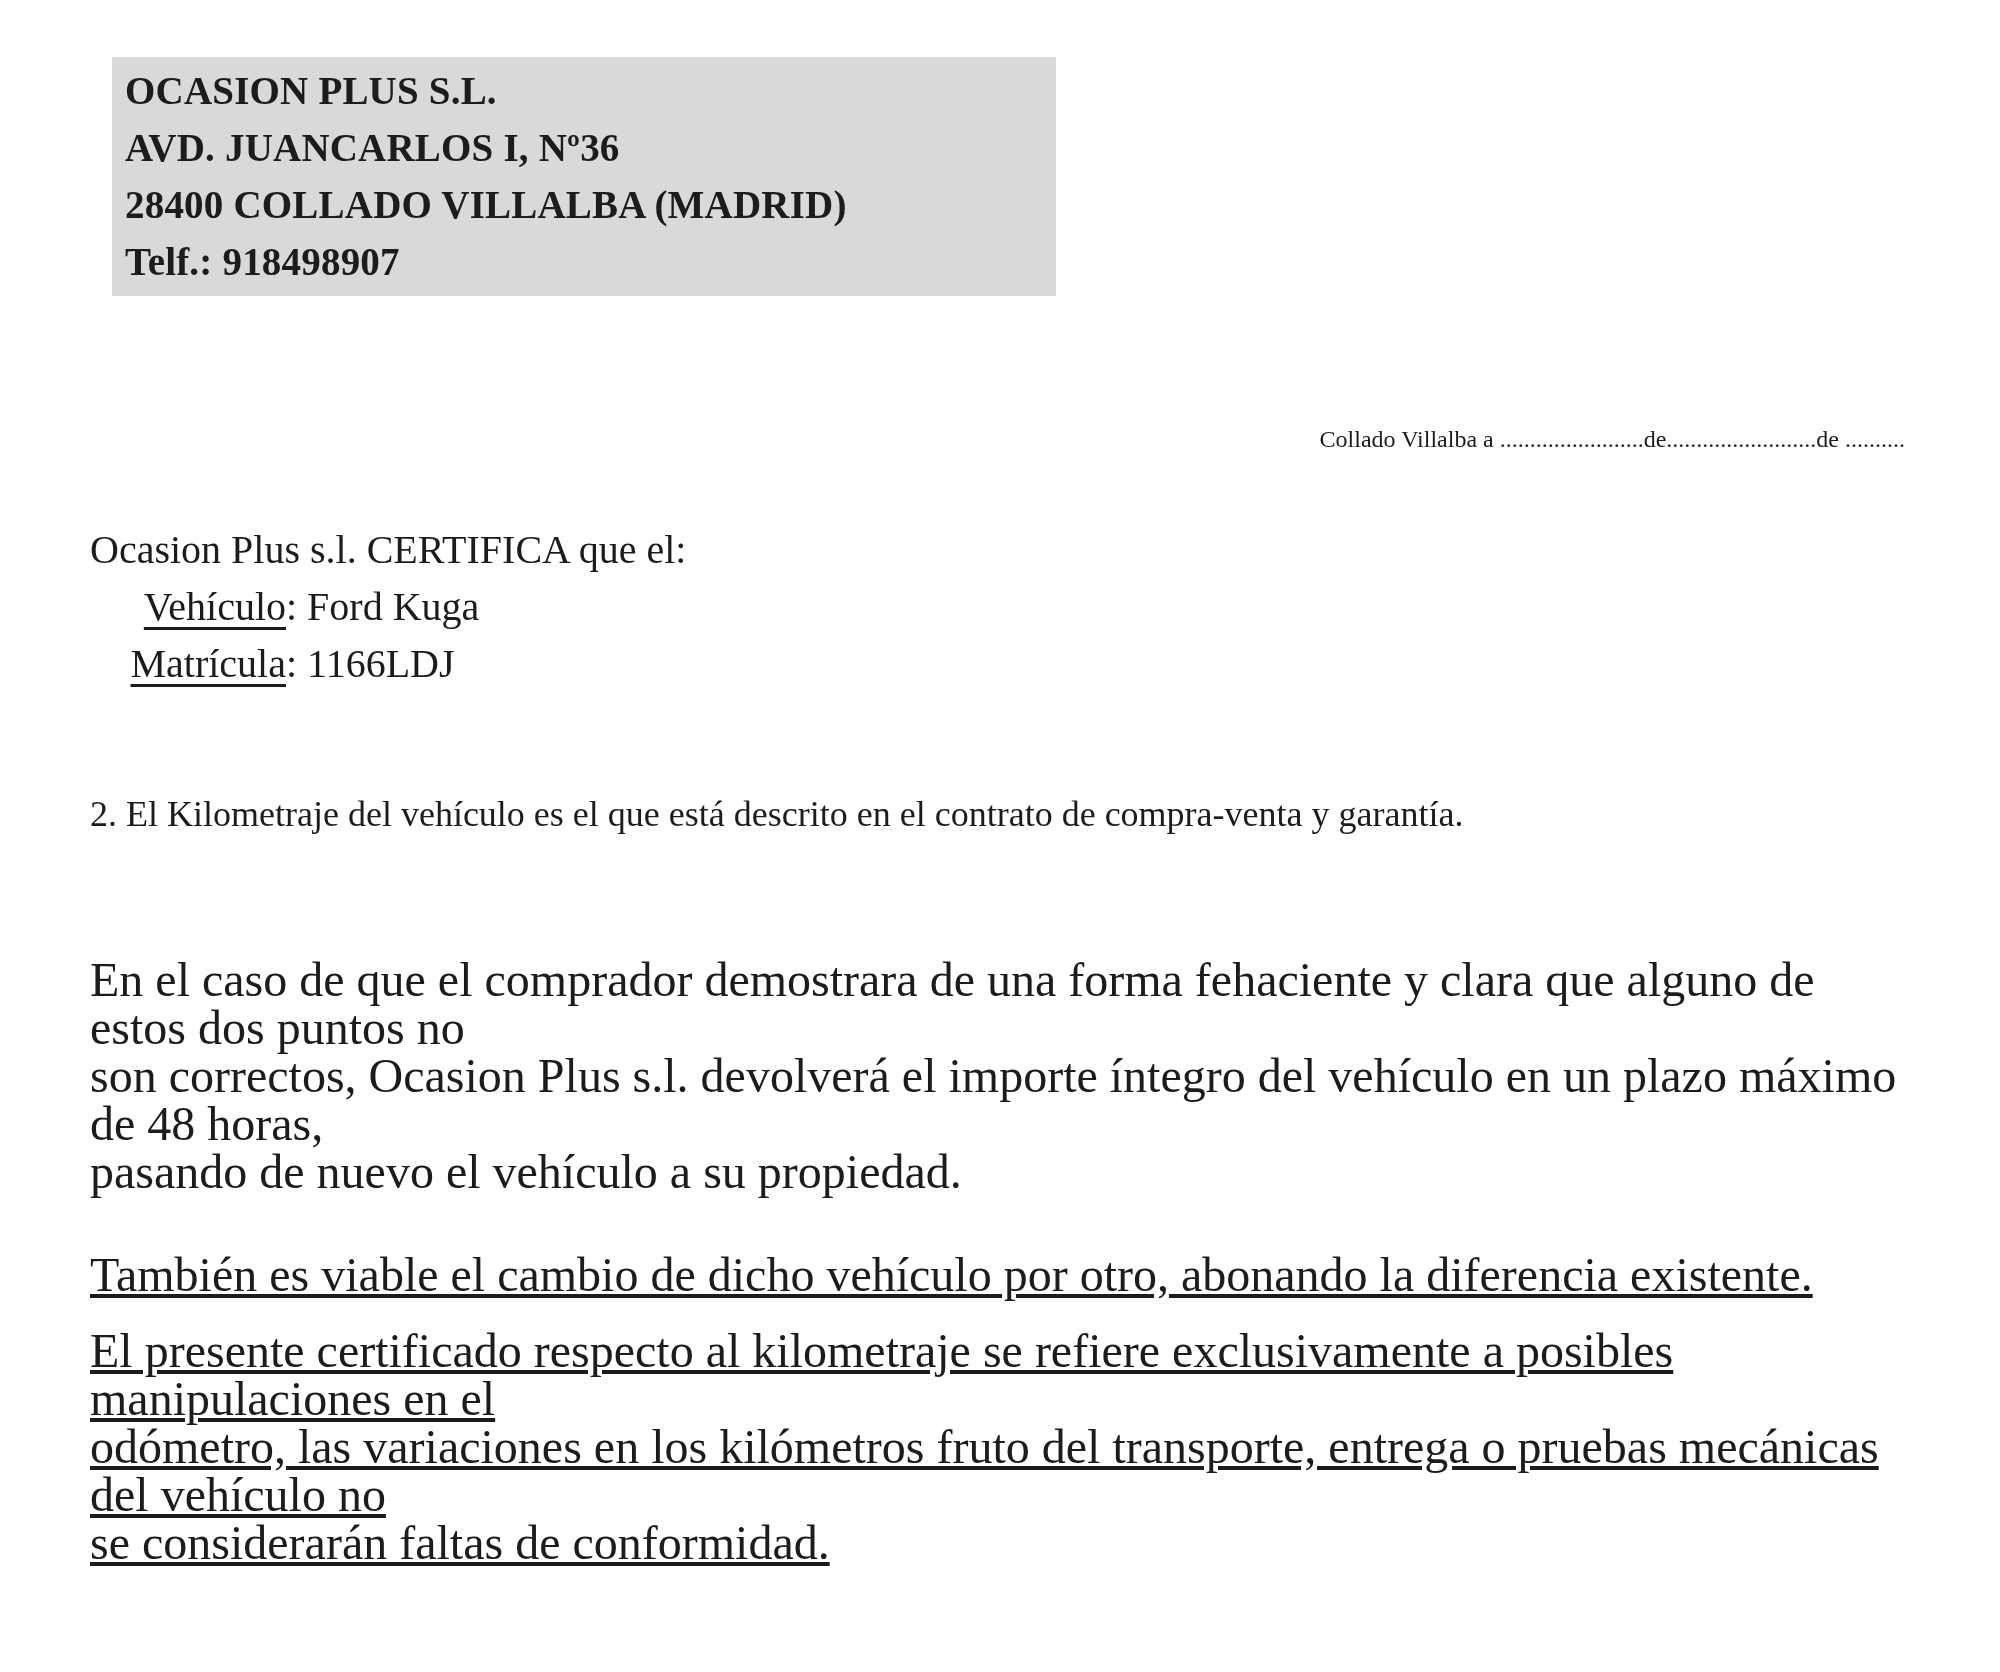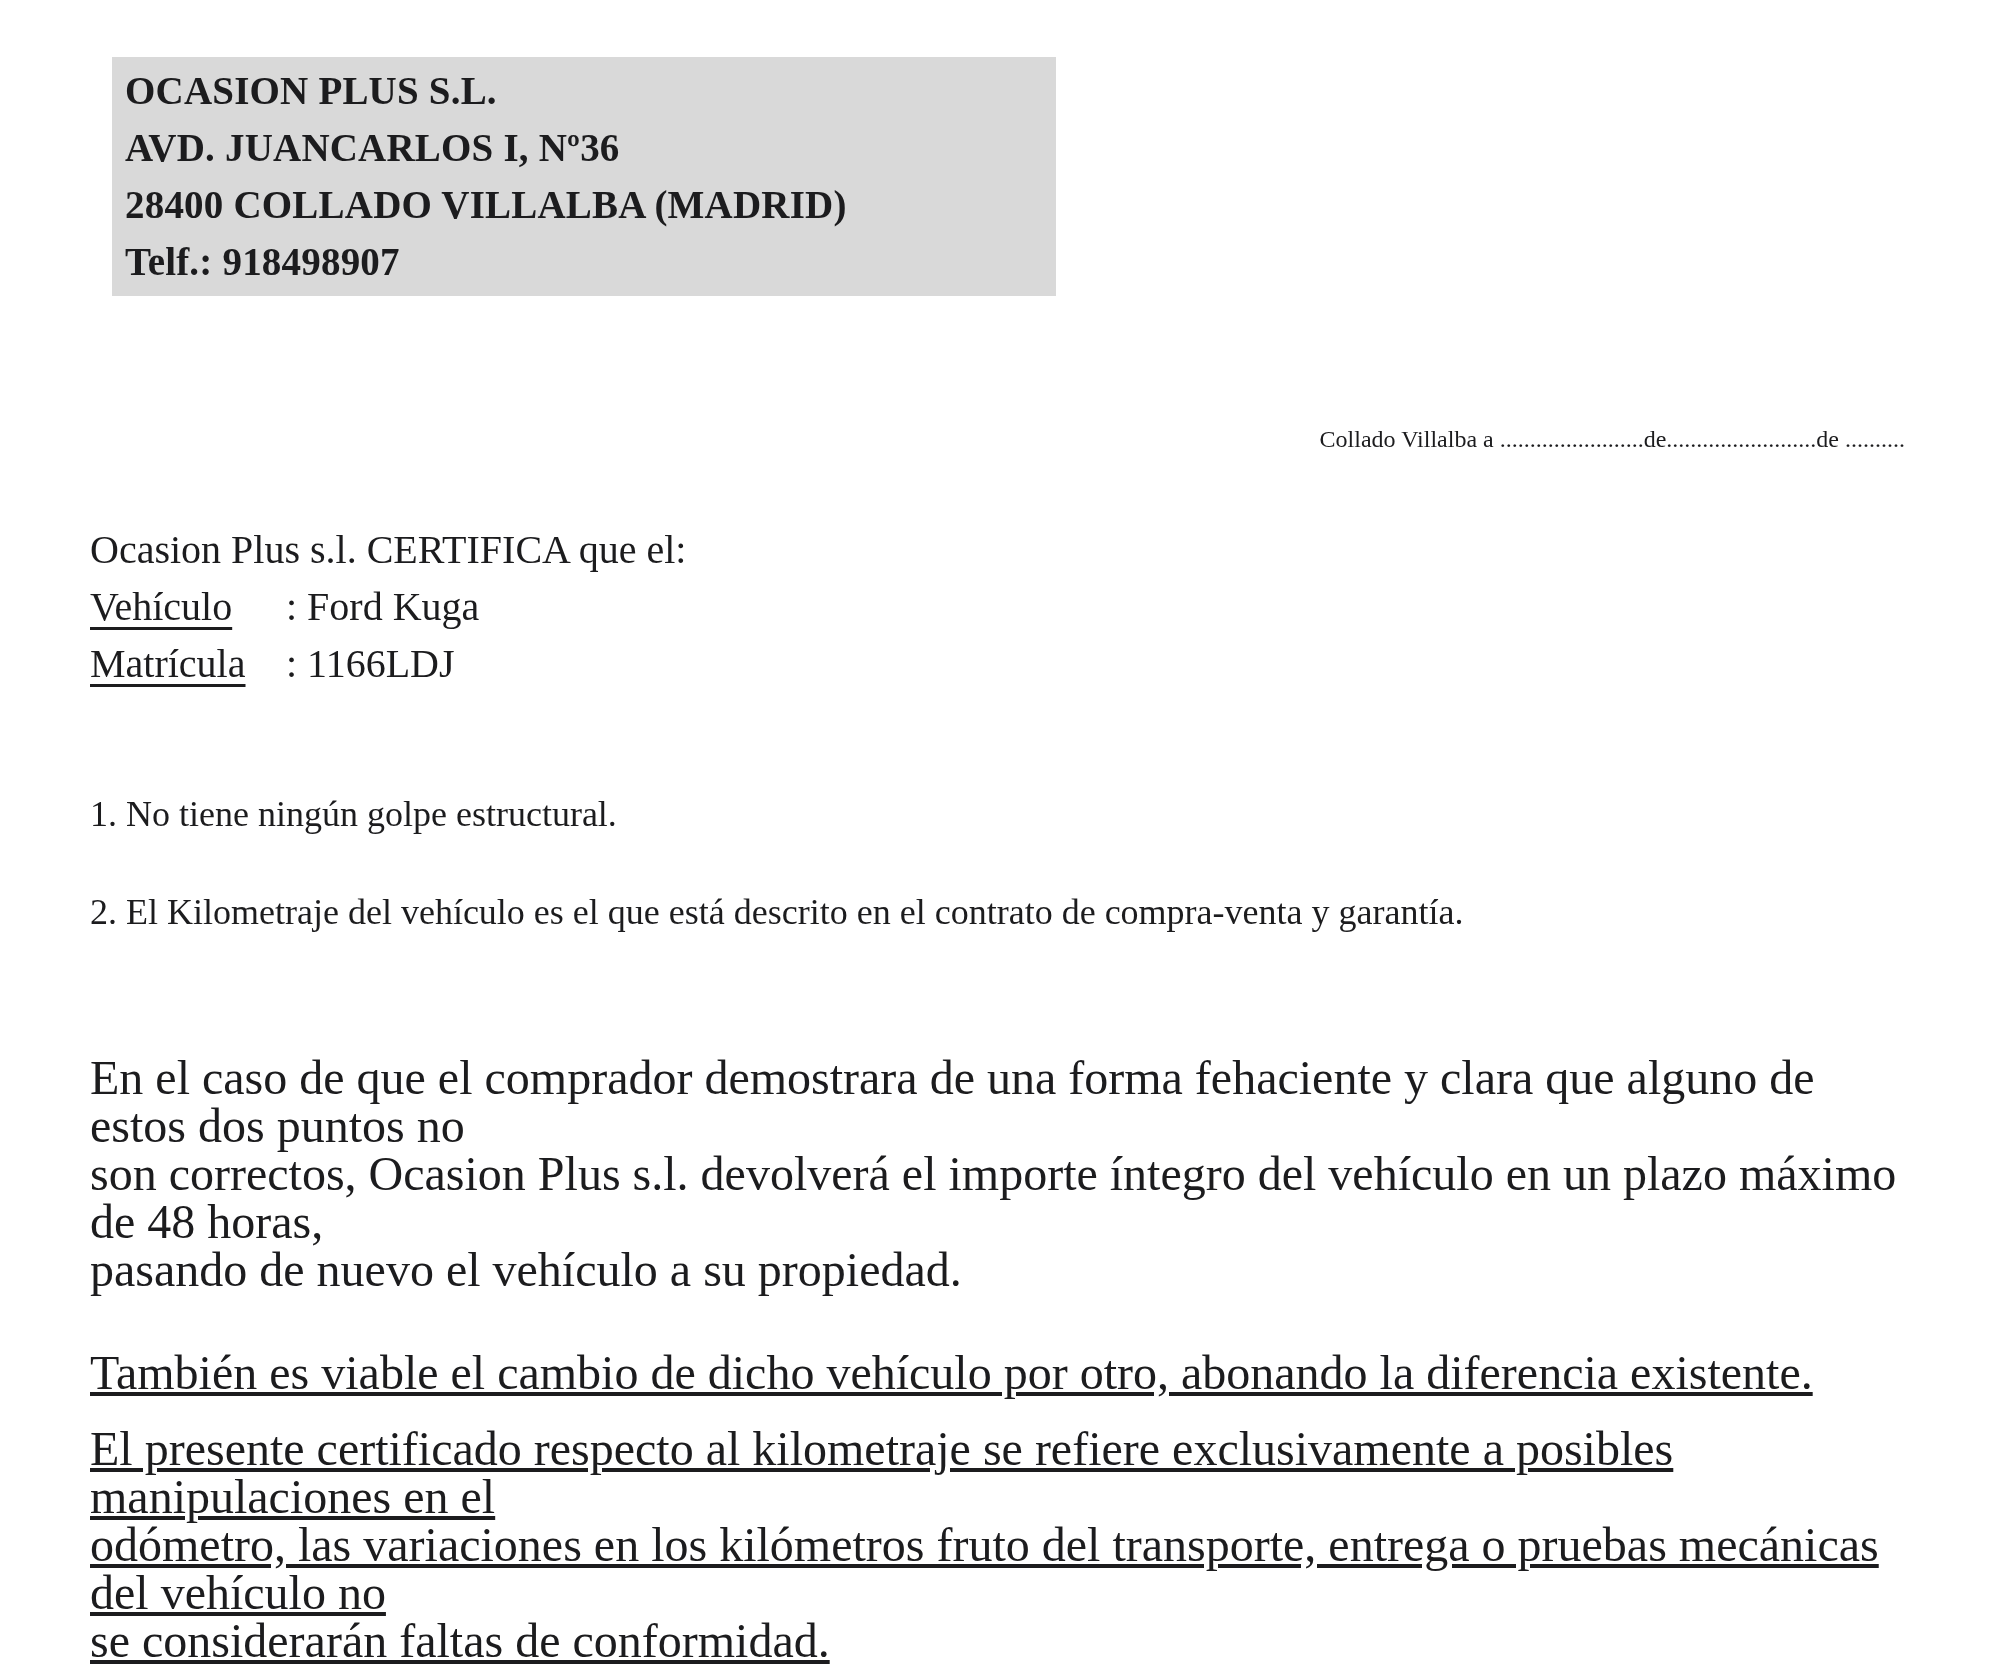--- a/index.html
+++ b/index.html
@@ -51,20 +51,21 @@
   }
   .cert-line {
     line-height: 57px;
   }
   .field-row {
     line-height: 57px;
   }
   .field-label-cell {
     display: inline-block;
     width: 196px;
+    text-align: right;
   }
   .underlined {
     text-decoration: underline;
     text-decoration-thickness: 3px;
     text-underline-offset: 7px;
   }
   
   .items-block {
     margin-top: 98px;
   }
@@ -103,21 +104,20 @@
     <div class="cert-line">Ocasion Plus s.l. CERTIFICA que el:</div>
     <div class="field-row">
       <span class="field-label-cell"><span class="underlined">Vehículo</span></span><span>: Ford Kuga</span>
     </div>
     <div class="field-row">
       <span class="field-label-cell"><span class="underlined">Matrícula</span></span><span>: 1166LDJ</span>
     </div>
   </div>
 
   <div class="items-block">
-    <p class="item">1. No tiene ningún golpe estructural.</p>
     <p class="item">2. El Kilometraje del vehículo es el que está descrito en el contrato de compra-venta y garantía.</p>
   </div>
 
   <p class="para para-refund">En el caso de que el comprador demostrara de una forma fehaciente y clara que alguno de estos dos puntos no
 son correctos, Ocasion Plus s.l. devolverá el importe íntegro del vehículo en un plazo máximo de 48 horas,
 pasando de nuevo el vehículo a su propiedad.</p>
 
   <p class="para para-exchange">También es viable el cambio de dicho vehículo por otro, abonando la diferencia existente.</p>
 
 

